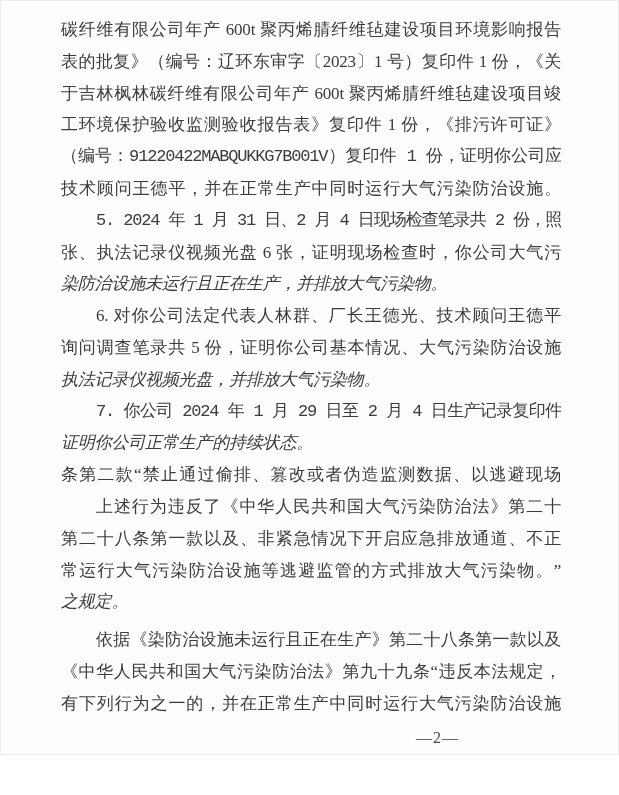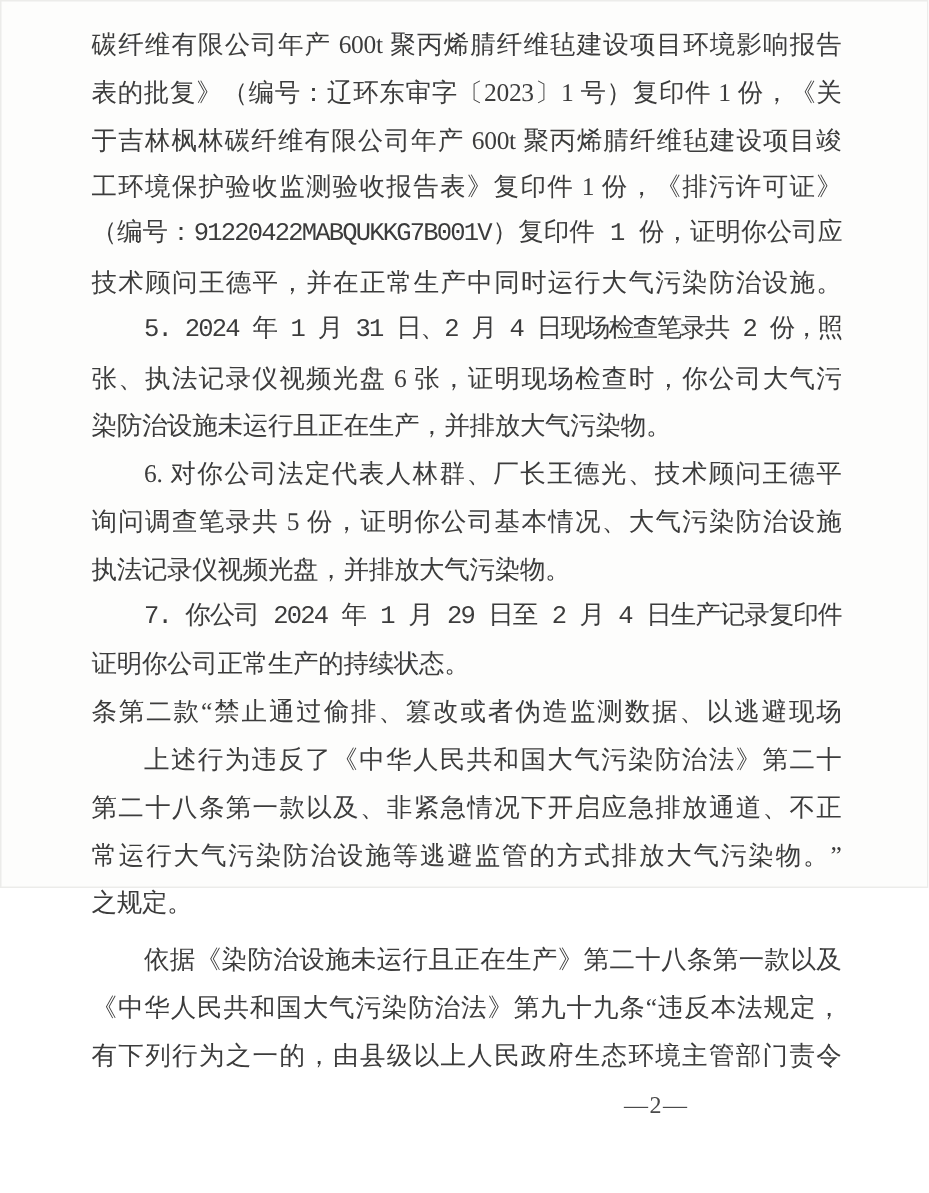--- a/index.html
+++ b/index.html
@@ -10,41 +10,42 @@
   body {
     width: 619px;
     height: 795px;
     overflow: hidden;
     position: relative;
     font-family: "Liberation Serif", "DejaVu Serif", serif;
   }
   .page {
     box-sizing: border-box;
     width: 619px;
-    height: 592px;
+    height: 755px;
     background: #fdfdfc;
     border: 1px solid #ececea;
     padding: 13px 57px 0 60px;
     color: #3c3c3c;
   }
   .doc-line {
     font-size: 17px;
     line-height: 31.8px;
     letter-spacing: -0.2px;
     white-space: normal;
     text-align: justify;
     text-align-last: justify;
     -moz-text-align-last: justify;
     text-justify: inter-character;
     overflow: hidden;
     height: 31.8px;
   }
   .doc-line.end {
     text-align: right;
     text-align-last: left;
+    font-style: italic;
     -moz-text-align-last: left;
   }
   .doc-line.indent {
     padding-left: 35px;
   }
   .doc-line.cond {
     letter-spacing: -1.2px;
     font-family: Liberation Mono, monospace;
   }
   .doc-line.gap {
@@ -77,15 +78,15 @@
   <div class="doc-line end">执法记录仪视频光盘，并排放大气污染物。</div>
   <div class="doc-line indent cond">7. 你公司 2024 年 1 月 29 日至 2 月 4 日生产记录复印件 1 份，</div>
   <div class="doc-line end">证明你公司正常生产的持续状态。</div>
   <div class="doc-line">条第二款“禁止通过偷排、篡改或者伪造监测数据、以逃避现场</div>
   <div class="doc-line indent">上述行为违反了《中华人民共和国大气污染防治法》第二十</div>
   <div class="doc-line">第二十八条第一款以及、非紧急情况下开启应急排放通道、不正</div>
   <div class="doc-line">常运行大气污染防治设施等逃避监管的方式排放大气污染物。”</div>
   <div class="doc-line end">之规定。</div>
   <div class="doc-line indent gap">依据《染防治设施未运行且正在生产》第二十八条第一款以及</div>
   <div class="doc-line">《中华人民共和国大气污染防治法》第九十九条“违反本法规定，</div>
-  <div class="doc-line">有下列行为之一的，由县级以上人民政府生态环境主管部门责令</div>
+  <div class="doc-line">有下列行为之一的，并在正常生产中同时运行大气污染防治设施</div>
   <div class="page-number">—2—</div>
 </div>
 
 </body></html>

